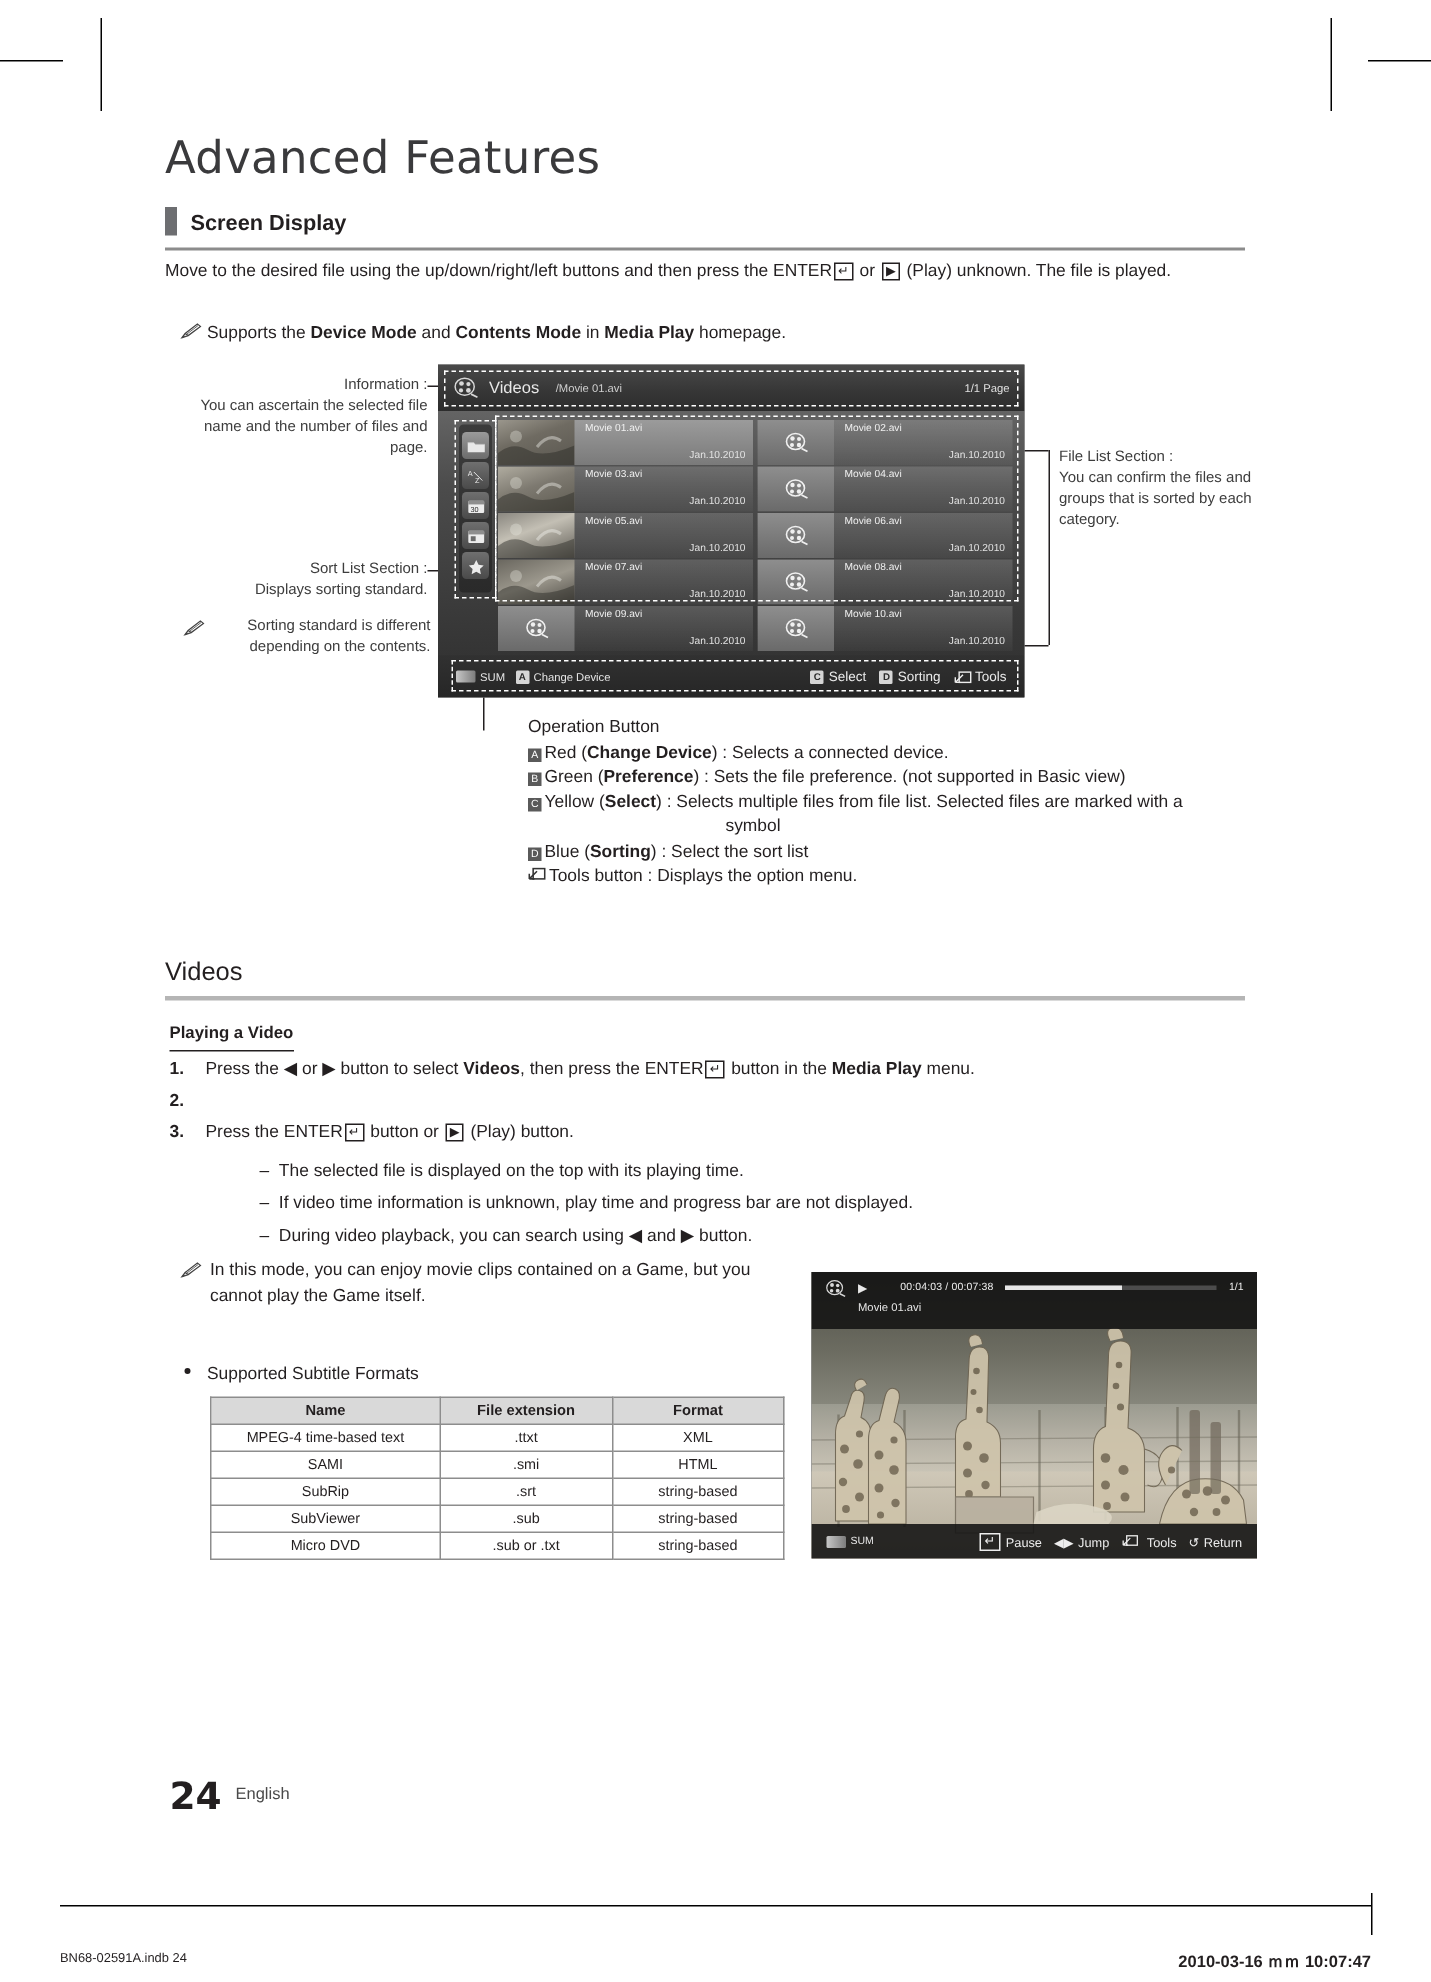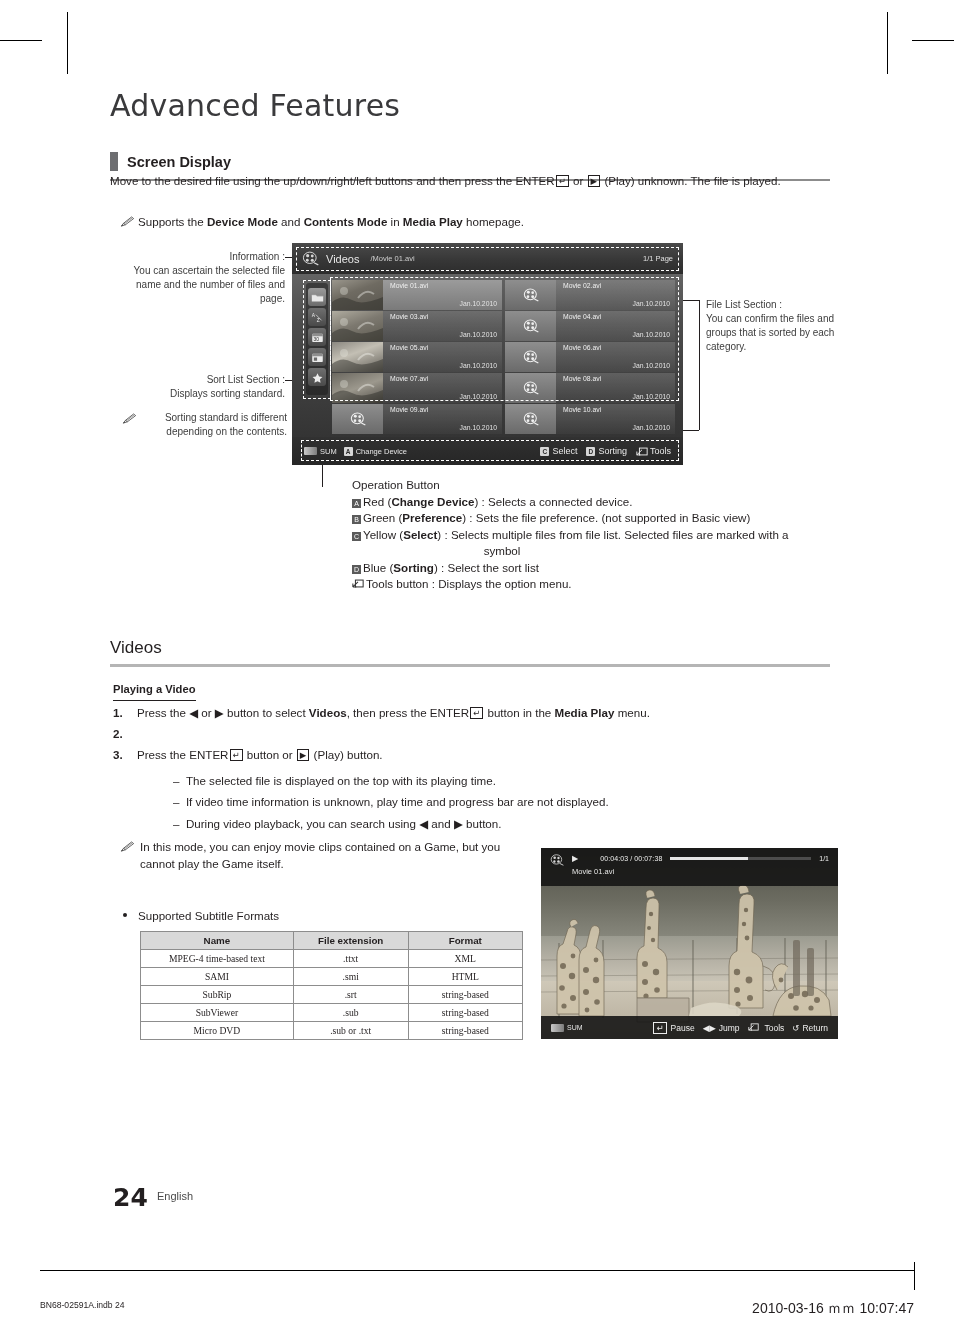--- a/index.html
+++ b/index.html
@@ -17,21 +17,21 @@
   .crop.v { width: 1px; height: 62px; }
   .crop.h { height: 1px; width: 42px; }
 
   
   .title-main {
     position: absolute; left: 110px; top: 88px;
     font-size: 30px; font-weight: 400; letter-spacing: 0.2px;
     color: #3a3a3c;
     font-family: "DejaVu Sans", sans-serif;
   }
-  .sec-head { position: absolute; left: 110px; top: 152px; width: 720px; }
+  .sec-head { position: absolute; left: 110px; top: 138px; width: 720px; }
   .sec-head .bar {
     display: inline-block; width: 8px; height: 19px;
     background: #6d6e71; vertical-align: -4px; margin-right: 9px;
   }
   .sec-head .txt { font-size: 14.5px; font-weight: bold; color: #231f20; }
   .sec-head .rule {
     position: absolute; left: 0; top: 27px; width: 720px; height: 2px;
     background: #8c8c8c;
   }
 
@@ -147,21 +147,21 @@
   .anno.r { text-align: right; }
 
   
   .tbl { position: absolute; left: 140px; top: 931px; width: 383px;
          border-collapse: collapse; font-size: 9.6px; }
   .tbl th, .tbl td {
     border: 1px solid #8d8d8d; text-align: center; padding: 3px 2px;
     color: #231f20;
   }
   .tbl th { background: #d9d9d9; font-weight: bold; font-size: 9.8px; }
-  .tbl td { background: #ffffff; font-family: Liberation Serif, serif; }
+  .tbl td { background: #ffffff; }
 
   .bullet { position: absolute; left: 123px; top: 909px; font-size: 11.6px; color: #231f20; }
   .bullet .dot { display:inline-block; width:4px; height:4px; border-radius:50%; background:#231f20; vertical-align:3px; margin-right:11px;}
 
   
   .player { position: absolute; left: 541px; top: 848px; width: 297px; height: 191px;
             background: #2b2b2b; overflow: hidden; }
   .p-sky { position: absolute; inset: 0; background:
       linear-gradient(180deg,#5a5a52 0%,#6e6e64 18%,#8b8b80 34%,#9b9b90 46%,#b4b0a4 58%,#c9c4b6 70%,#bdb7a8 86%,#a9a294 100%); }
   .p-bar-top { position: absolute; left: 0; top: 0; width: 297px; height: 38px;
@@ -183,21 +183,21 @@
     background: linear-gradient(180deg,#cfc8b8,#b4ac9a); }
   .trees { position:absolute; left:0; right:0; top:0; height:88px;
     background: linear-gradient(180deg,#4e4e46,#6b6b60 60%,#85857a 100%); opacity:.95;}
 
   
   .pg-num { position: absolute; left: 113px; top: 1183px; font-size: 25px; font-weight: bold; color:#231f20;
             font-family: "DejaVu Sans", sans-serif; }
   .pg-lang { position: absolute; left: 157px; top: 1190px; font-size: 11px; color:#4a4a4a; }
   .foot-rule { position:absolute; left: 40px; top: 1270px; width: 874px; height: 1px; background:#000; }
   .foot-l { position:absolute; left: 40px; top: 1300px; font-size: 8.6px; color:#231f20; }
-  .foot-r { position:absolute; right: 40px; top: 1300px; font-size: 14px; color:#231f20; }
+  .foot-r { position:absolute; right: 40px; top: 1300px; font-size: 11px; color:#231f20;font-weight:bold; }
   .foot-tick { position:absolute; right: 39px; top: 1262px; width:1px; height:28px; background:#000; }
 </style>
 </head>
 <body>
 
 <div class="page">
 
   <div class="crop v" style="left:67px;  top:12px;"></div>
   <div class="crop v" style="left:887px; top:12px;"></div>
   <div class="crop h" style="left:0px;   top:40px;"></div>

